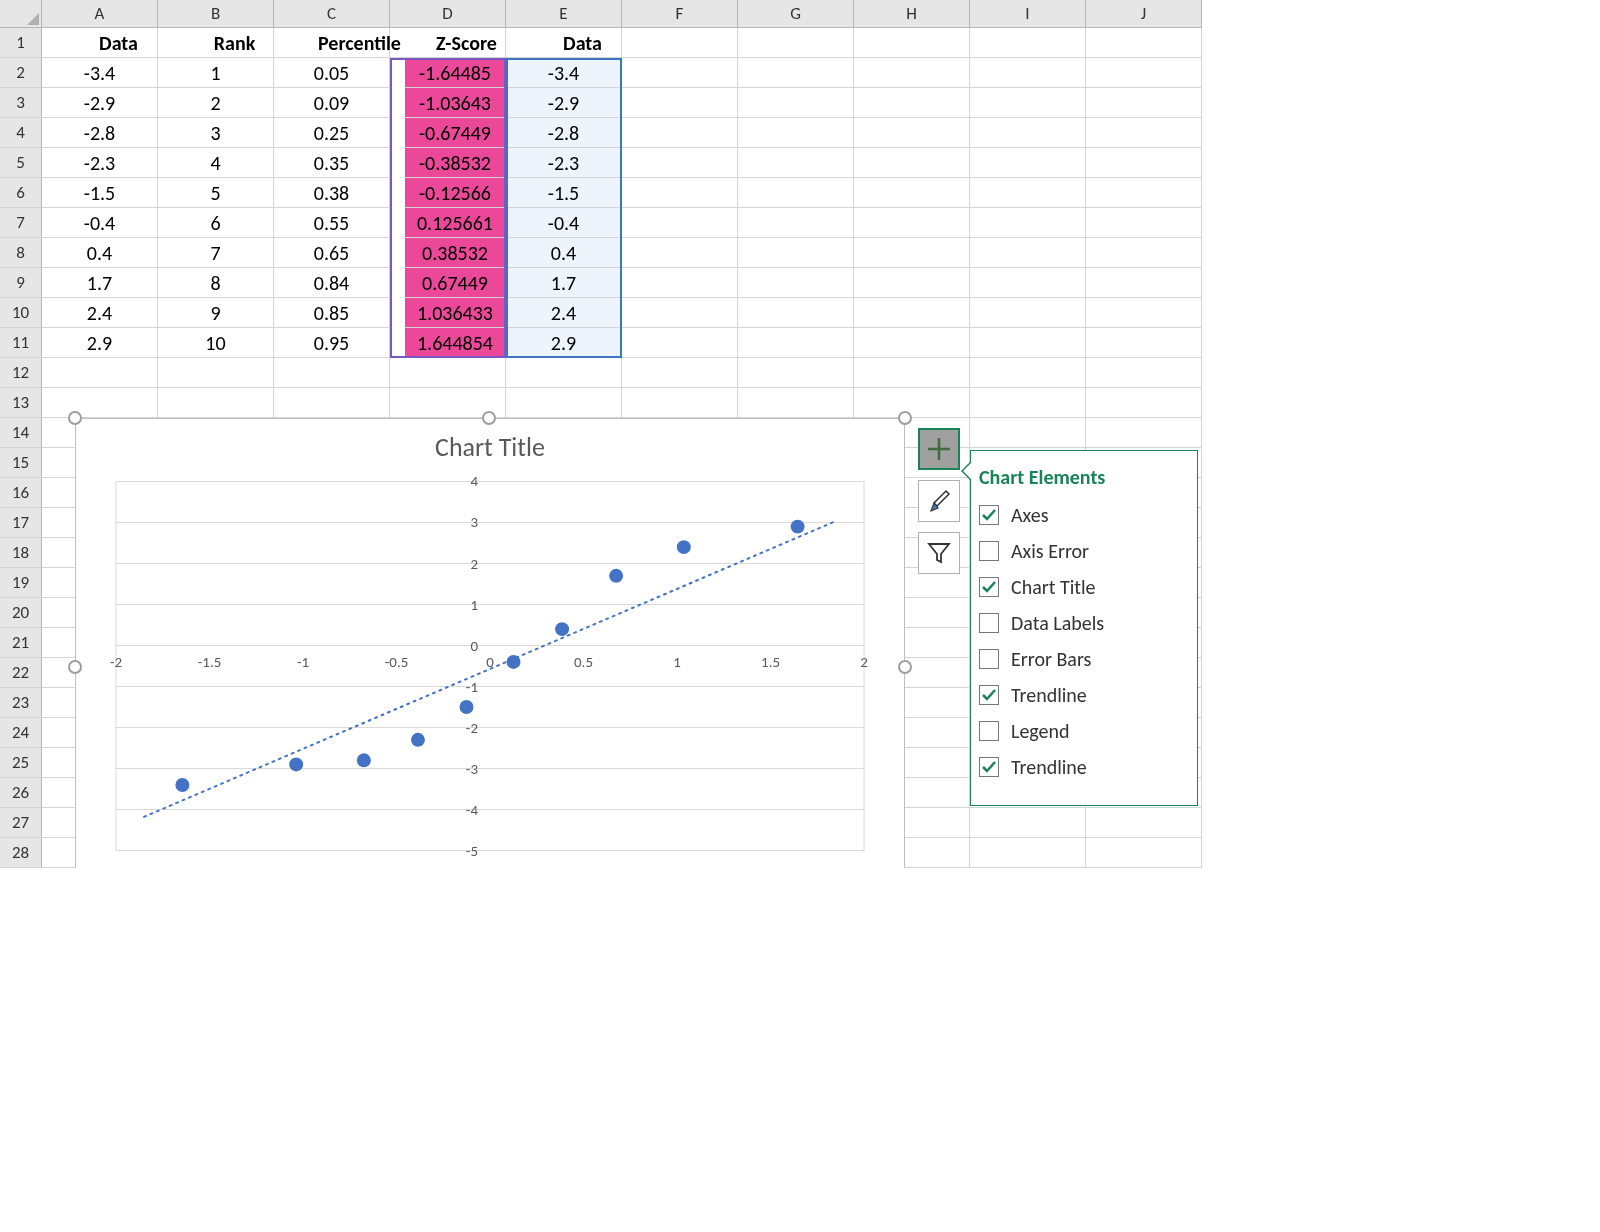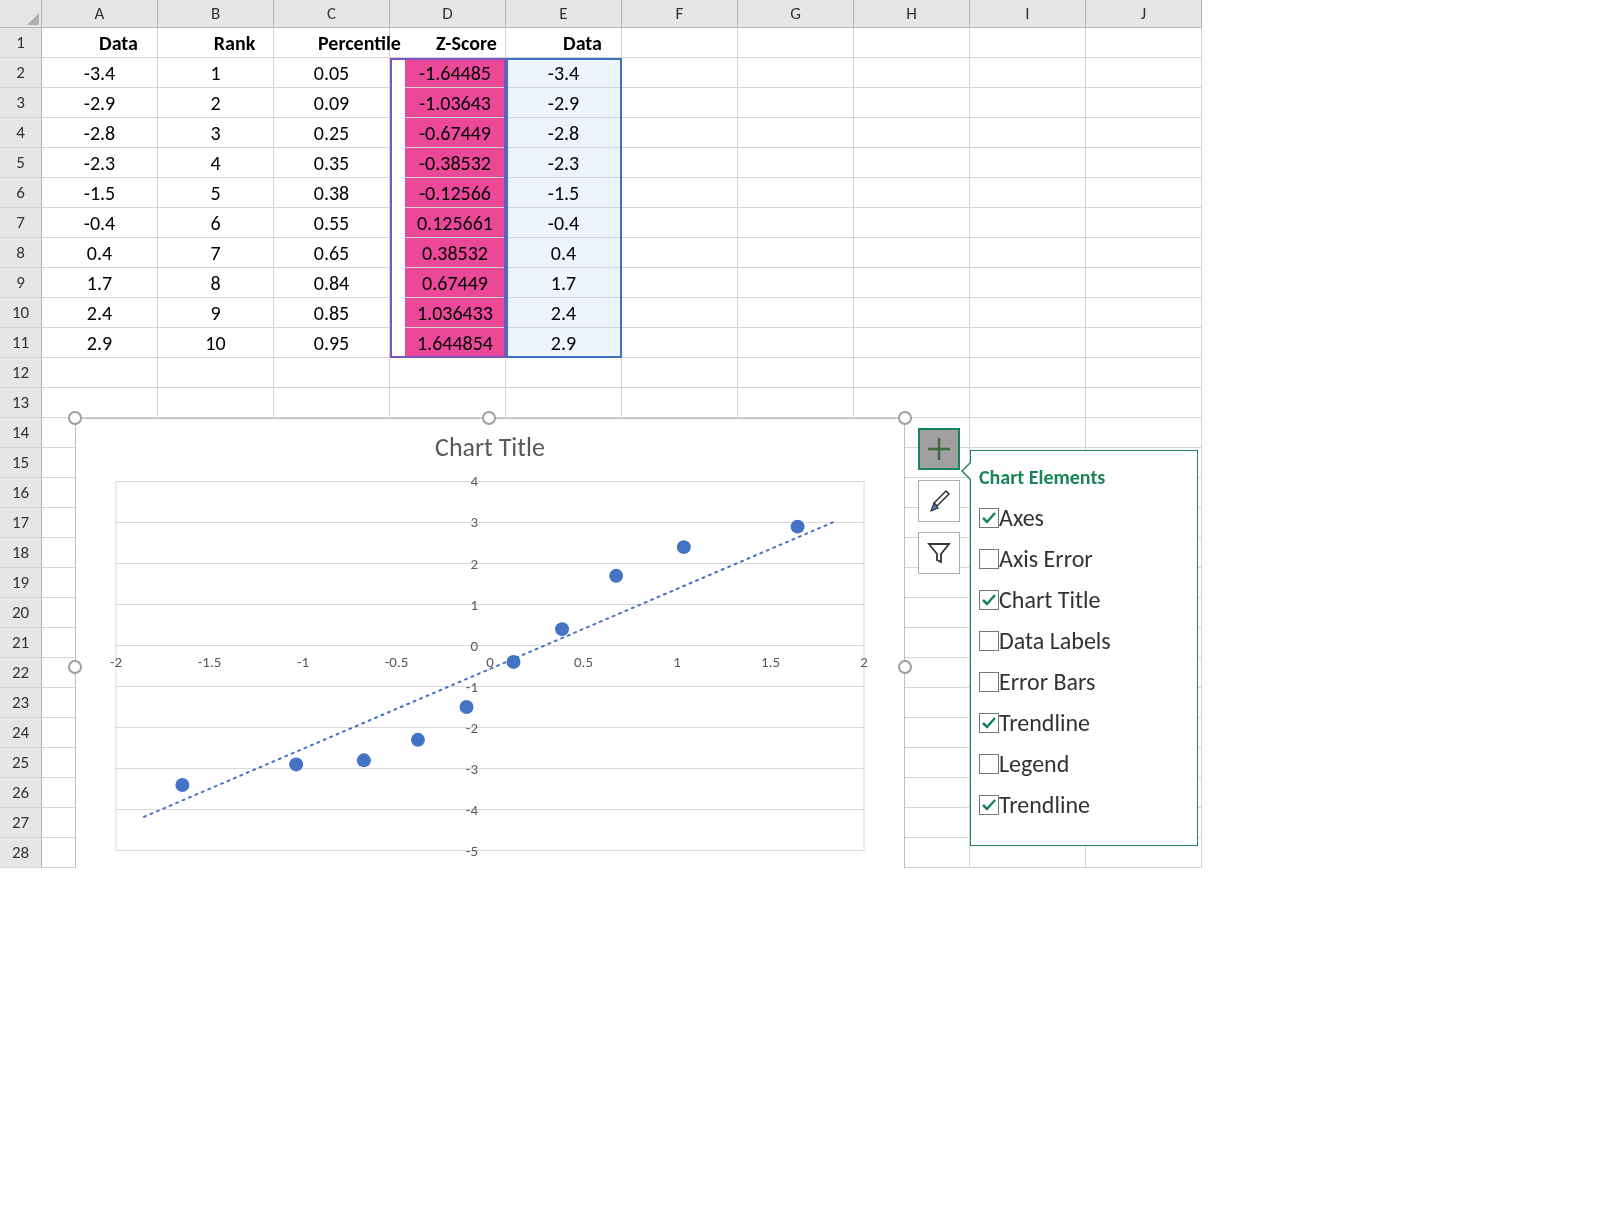--- a/index.html
+++ b/index.html
@@ -147,22 +147,23 @@
 }
 .flyout-title {
   color: #198457;
   font-weight: bold;
   font-size: 20px;
   margin-bottom: 14px;
 }
 .flyout-item {
   display: flex;
   align-items: center;
+  gap: 12px;
   margin-bottom: 12px;
-  font-size: 24px;
+  font-size: 20px;
   color: #333;
   cursor: pointer;
 }
 .chk {
   width: 20px; height: 20px;
   border: 1.5px solid #777;
   display: inline-flex;
   align-items: center;
   justify-content: center;
   flex-shrink: 0;

